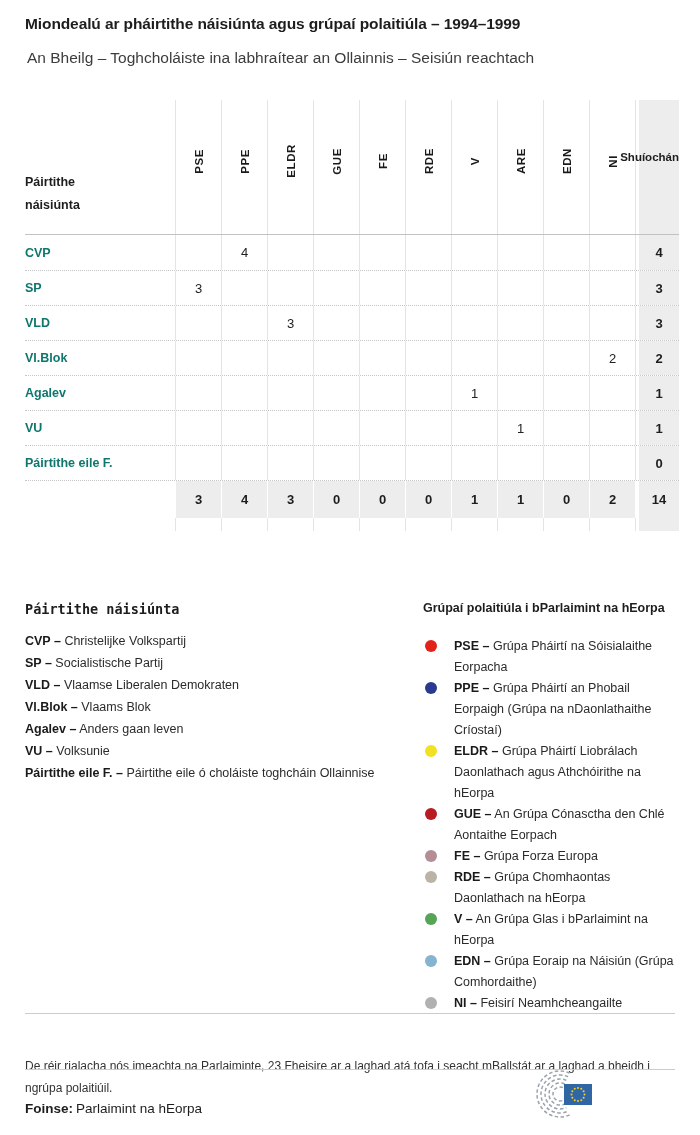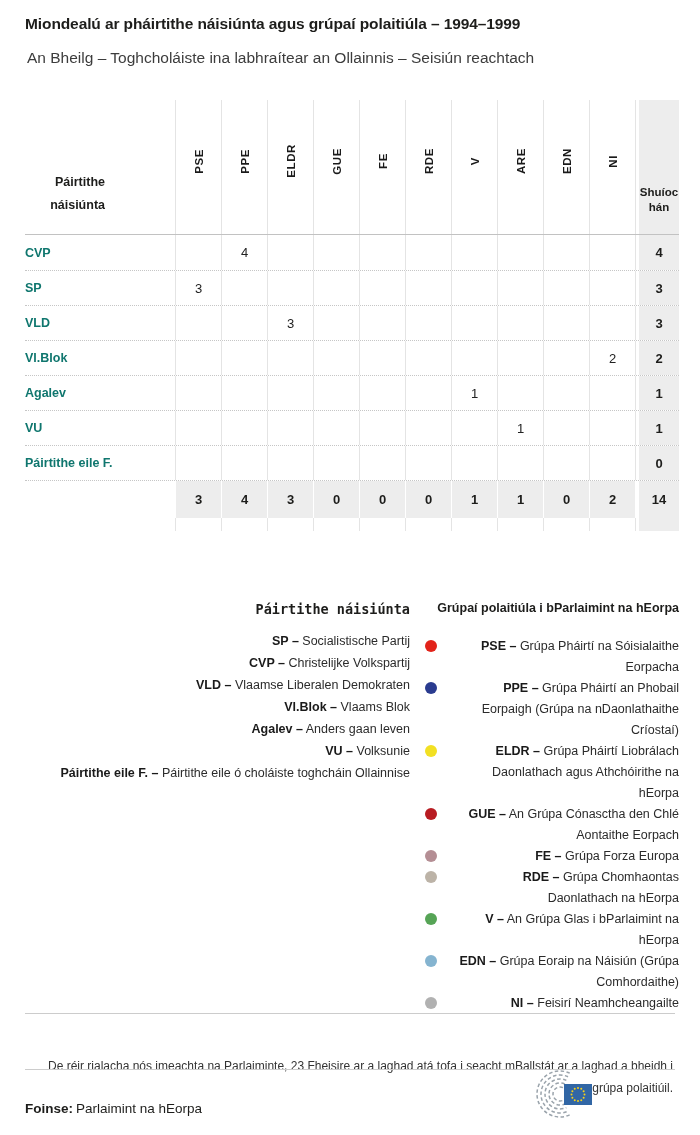--- a/index.html
+++ b/index.html
@@ -1,38 +1,38 @@
 <!DOCTYPE html>
 <html><head>
 <meta charset="utf-8">
 <style>
   * { margin:0; padding:0; box-sizing:border-box; }
   html,body { background:#fff; }
   .page {
     position:relative; width:692px; height:1135px; background:#ffffff;
-    font-family:"Liberation Sans", sans-serif; color:#1d1d1b; overflow:hidden;text-align:right;
+    font-family:"Liberation Sans", sans-serif; color:#1d1d1b; overflow:hidden;
   }
   
   .title { position:absolute; left:25px; top:15px; font-size:15.5px; font-weight:700; letter-spacing:-0.1px; color:#1d1d1b; }
   .subtitle { position:absolute; left:27px; top:49px; font-size:15.5px; font-weight:400; color:#3c3c3c; }
 
   
   .tbl { position:absolute; left:25px; top:100px; width:654px; }
   .row { display:flex; width:654px; }
   .cell { flex:0 0 auto; }
   .c-label { width:150px; }
   .c-num { width:46px; border-left:1px solid #e4e4e4; display:flex; align-items:center; justify-content:center; }
   .c-sp { width:4px; border-left:1px solid #e4e4e4; }
   .c-total { width:40px; background:#ededed; display:flex; align-items:center; justify-content:center; }
 
   .thead { height:122px; }
   .thead .c-label { display:flex; align-items:flex-end; padding-bottom:5px; }
   .corner-text { width:80px; font-size:12.5px; font-weight:700; line-height:23px; }
   .vtext { writing-mode:vertical-rl; transform:rotate(180deg); font-size:11.5px; font-weight:700; letter-spacing:0.6px; color:#1a1a1a; }
-  .thead .c-total { flex-direction:column; justify-content:flex-end; align-items:center; padding-bottom:7px; font-size:11.5px; font-weight:700; line-height:15px; }
+  .thead .c-total { flex-direction:row; justify-content:flex-end; align-items:center; padding-bottom:7px; font-size:11.5px; font-weight:700; line-height:15px; }
 
   .bandrow { height:13px; border-bottom:1px solid #c2c2c2; }
   .bandrow.bottom { border-bottom:none; }
   .bandcell { padding:0; }
   .bandblock { display:block; height:12px; margin:0 2px; }
 
   .trow { height:35px; border-top:1px dotted #c6c6c6; }
   .trow.r0 { border-top:none; }
   .trow .c-label { display:flex; align-items:center; font-size:12.5px; font-weight:700; color:#0f766e; }
   .trow .c-num { font-size:13px; color:#222; }
@@ -313,22 +313,22 @@
           <i class="bandblock" style="background: rgb(177, 177, 177);"></i>
         </div>
       <div class="cell c-sp"></div>
       <div class="cell c-total"></div>
     </div>
   </div>
 
   <div class="legend-left">
     <h3>Páirtithe náisiúnta</h3>
     <ul>
+      <li><b>CVP –</b> <span>Christelijke Volkspartij</span></li>
       <li><b>SP –</b> <span>Socialistische Partij</span></li>
-      <li><b>CVP –</b> <span>Christelijke Volkspartij</span></li>
       <li><b>VLD –</b> <span>Vlaamse Liberalen Demokraten</span></li>
       <li><b>Vl.Blok –</b> <span>Vlaams Blok</span></li>
       <li><b>Agalev –</b> <span>Anders gaan leven</span></li>
       <li><b>VU –</b> <span>Volksunie</span></li>
       <li><b>Páirtithe eile F. –</b> <span>Páirtithe eile ó choláiste toghcháin Ollainnise</span></li>
     </ul>
   </div>
 
   <div class="legend-right">
     <h3>Grúpaí polaitiúla i bParlaimint na hEorpa</h3>

